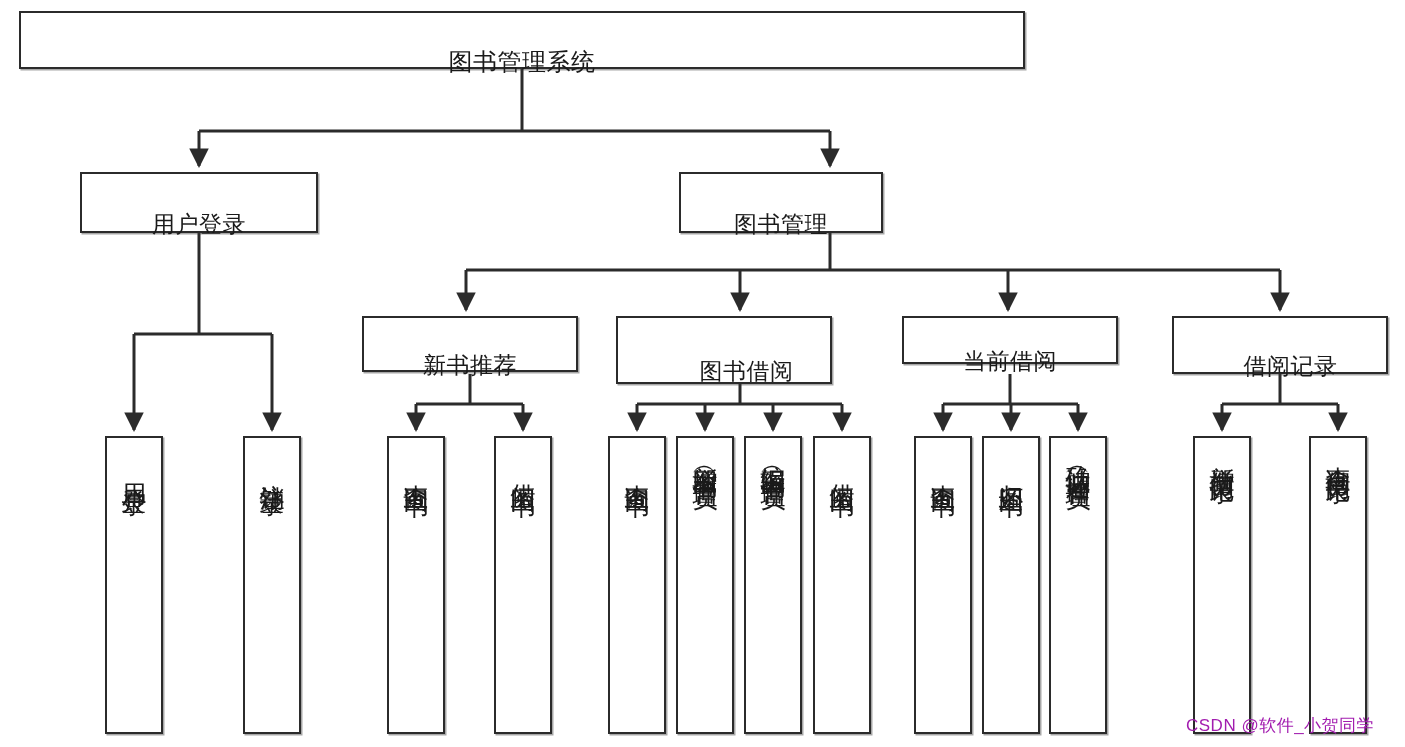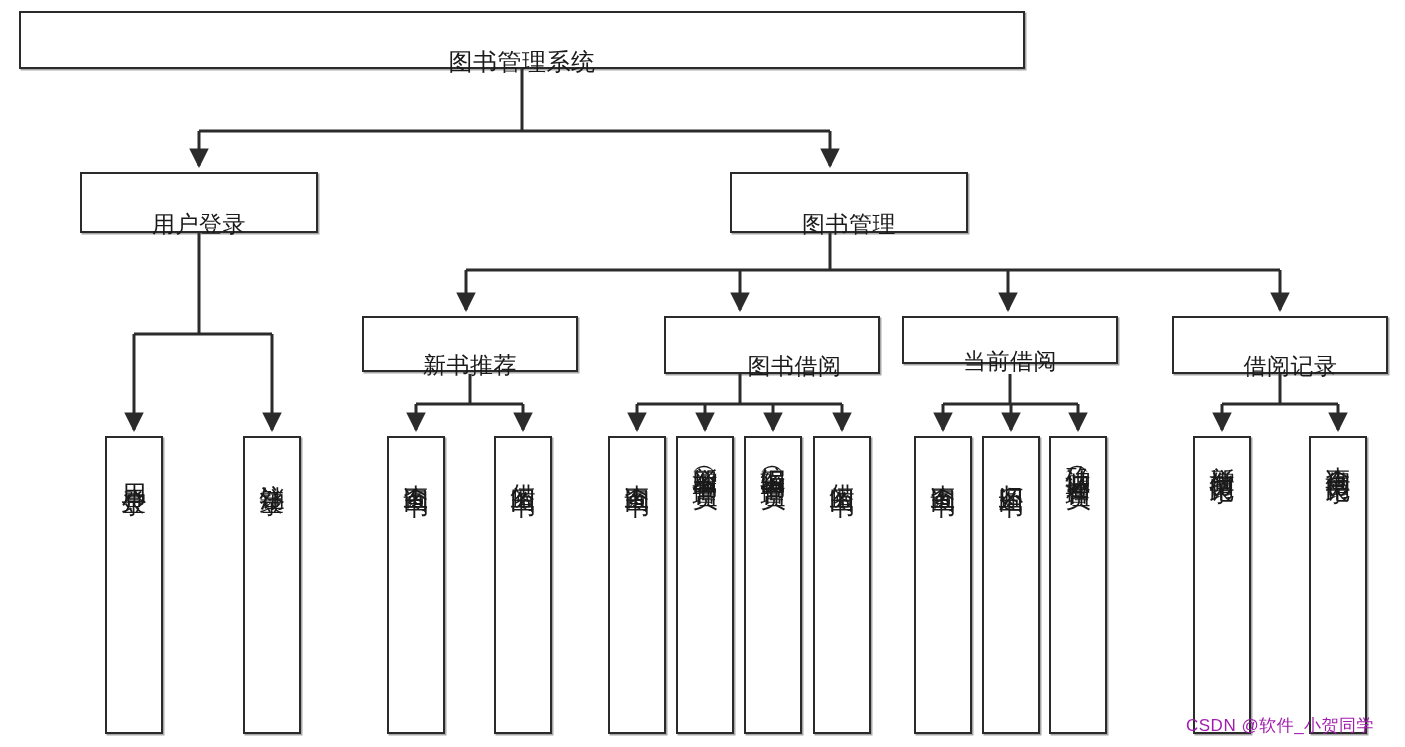--- a/index.html
+++ b/index.html
@@ -132,28 +132,28 @@
     </g>
   </svg>
 
   <div class="node h root" style="left:19px; top:11px; width:1006px; height:58px;">
     <span class="label">图书管理系统</span>
   </div>
 
   <div class="node h" style="left:80px; top:172px; width:238px; height:61px;">
     <span class="label">用户登录</span>
   </div>
-  <div class="node h" style="left:730px; top:172px; width:238px; height:61px;">
+  <div class="node h" style="left:679px; top:172px; width:204px; height:61px;">
     <span class="label">图书管理</span>
   </div>
 
   <div class="node h" style="left:362px; top:316px; width:216px; height:56px;">
     <span class="label">新书推荐</span>
   </div>
-  <div class="node h" style="left:664px; top:316px; width:216px; height:58px;padding-left:45px;">
+  <div class="node h" style="left:616px; top:316px; width:216px; height:68px;padding-left:45px;">
     <span class="label">图书借阅</span>
   </div>
   <div class="node h" style="left:902px; top:316px; width:216px; height:48px;">
     <span class="label">当前借阅</span>
   </div>
   <div class="node h" style="left:1172px; top:316px; width:216px; height:58px;padding-left:21px;">
     <span class="label">借阅记录</span>
   </div>
 
   <div class="node v tall" style="left:105px; top:436px; width:58px; height:298px;">

